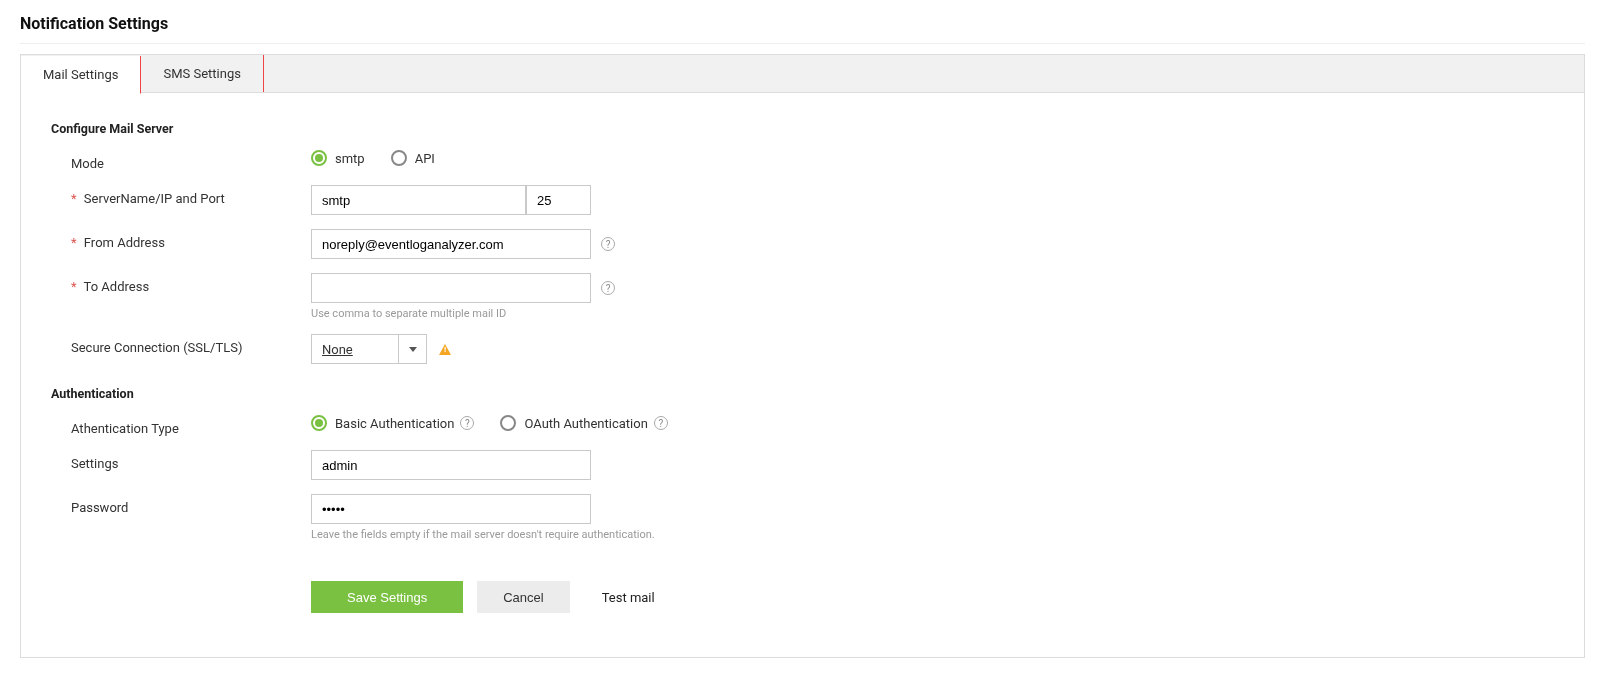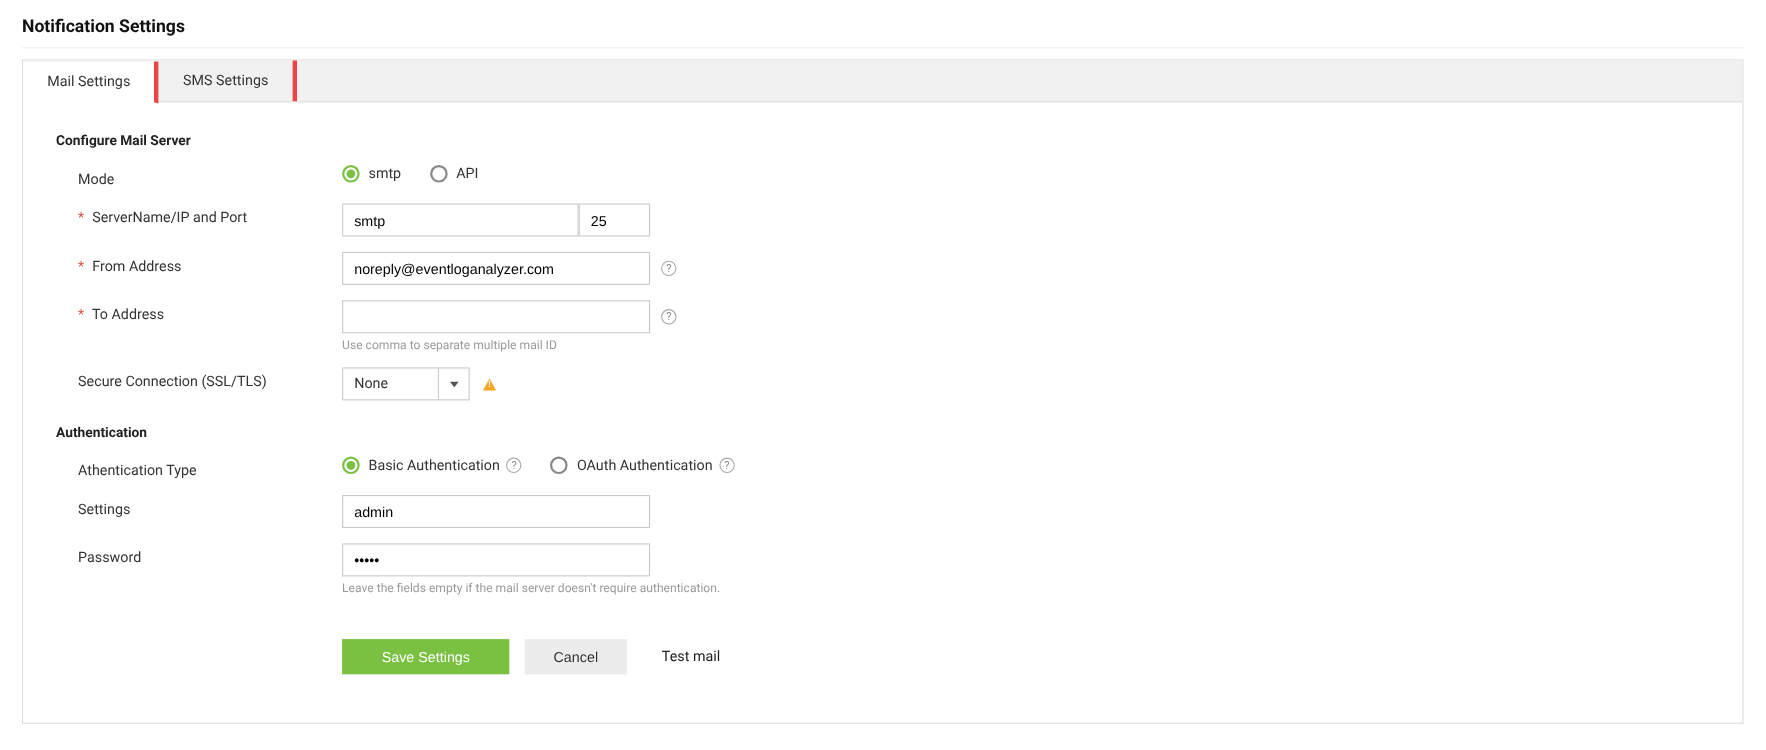--- a/index.html
+++ b/index.html
@@ -25,21 +25,21 @@
   .tabs {
     display: flex;
     background: #f1f1f1;
     border-bottom: 1px solid #dcdcdc;
   }
   .tab {
     padding: 11px 22px;
     font-size: 13px;
     color: #333;
     cursor: pointer;
-    border-right: 4px solid #ef4444;
+    border-right: 1px solid #ef4444;
     background: #f1f1f1;
   }
   .tab.active {
     background: #fff;
     position: relative;
     top: 1px;
     border-bottom: 1px solid #fff;
     margin-bottom: -1px;
   }
   .content {
@@ -93,20 +93,21 @@
     border: 1px solid #c9c9c9;
     height: 30px;
     align-items: stretch;
   }
   .select-val {
     width: 86px;
     display: flex;
     align-items: center;
     padding: 0 10px;
     font-size: 13px;
+    text-decoration: underline;
   }
   .select-btn {
     width: 28px;
     border-left: 1px solid #c9c9c9;
     display: flex;
     align-items: center;
     justify-content: center;
     cursor: pointer;
   }
   .chev-down {

